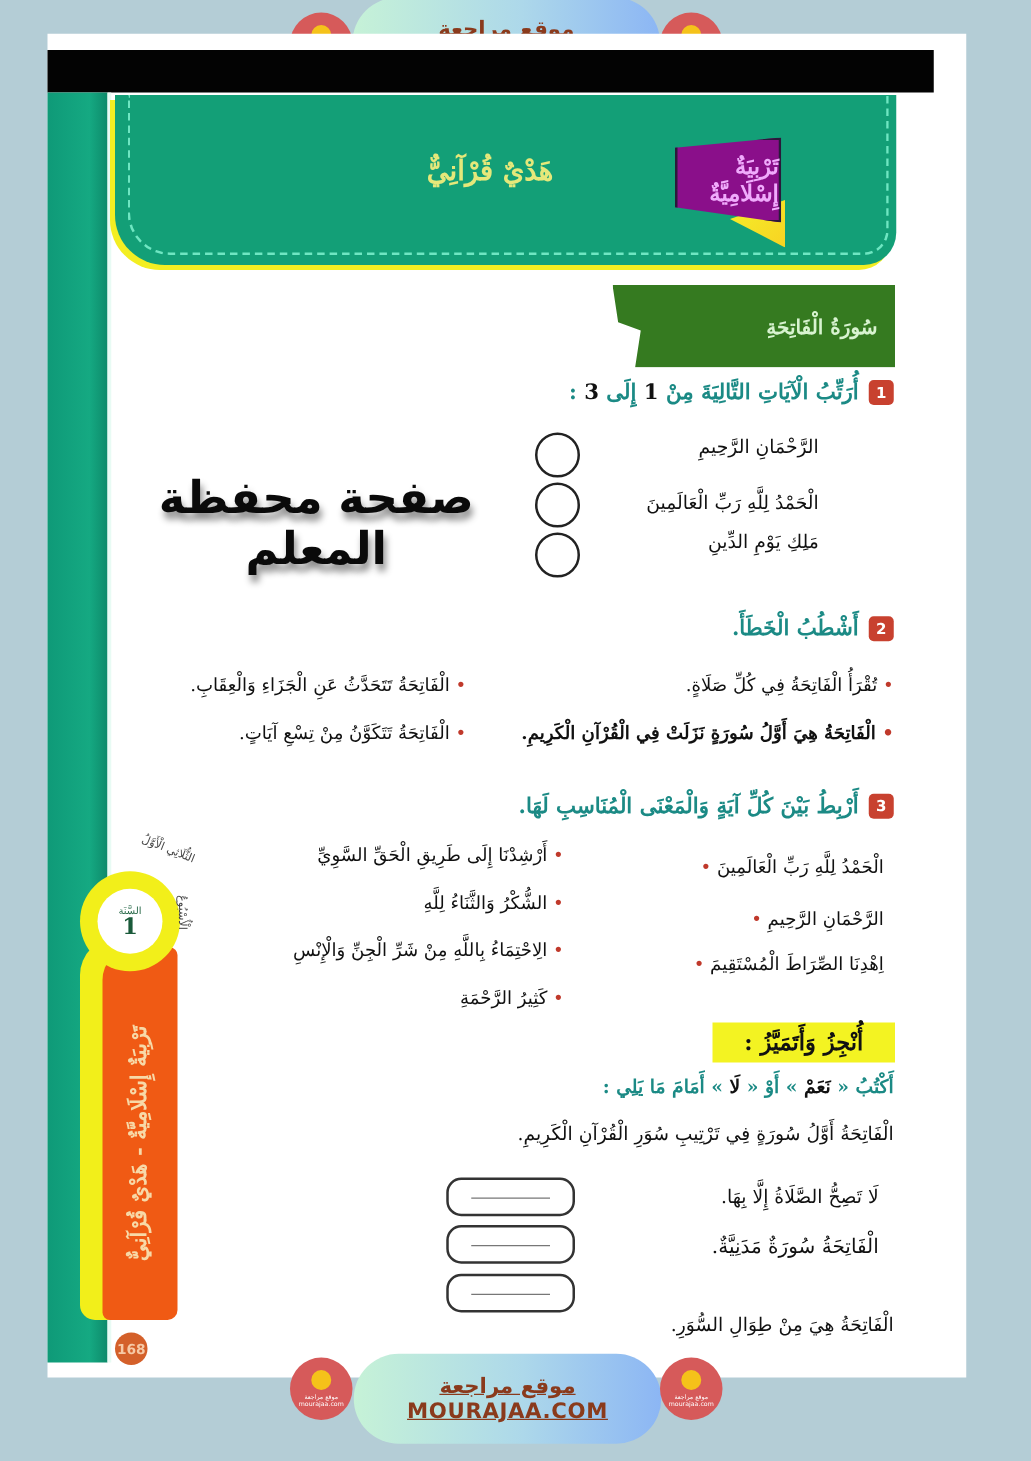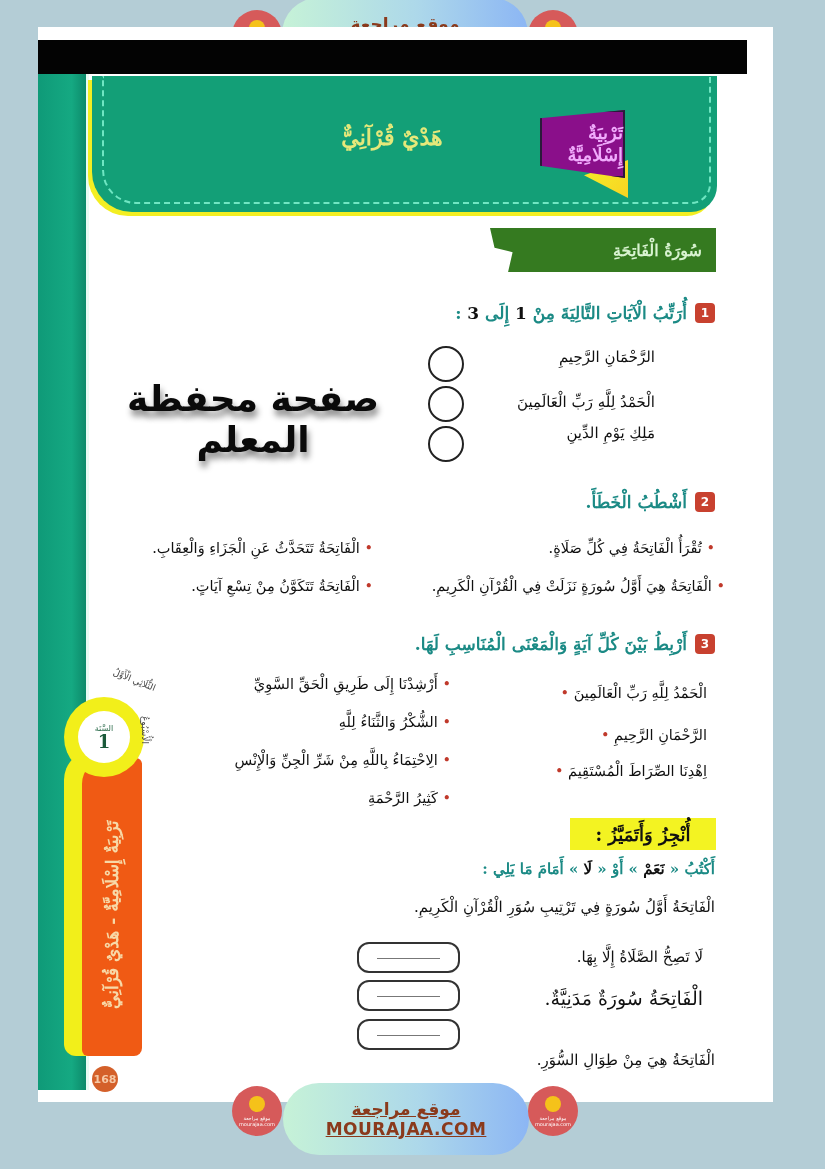--- a/index.html
+++ b/index.html
@@ -52,21 +52,21 @@
     font-size: 18px; font-weight: bold; color: #f0abfc; direction: rtl; font-family: Liberation Serif, serif;
   }
   .subject-tag-edge {
     position: absolute; left: 584px; top: 160px; width: 44px; height: 38px;
     background: linear-gradient(135deg, #f4ef2a, #f8d322);
     clip-path: polygon(0 40%, 100% 0, 100% 100%);
   }
 
   
   .surah-heading {
-    position: absolute; left: 490px; top: 228px; width: 226px; height: 44px;
+    position: absolute; left: 490px; top: 228px; width: 226px; height: 66px;
     background: #357a20;
     clip-path: polygon(0 0, 100% 0, 100% 100%, 8% 100%, 10% 55%, 2% 45%);
     display: flex; align-items: center; justify-content: flex-end; padding-right: 14px;
   }
   .surah-heading span {
     font-family: "DejaVu Serif", serif; font-size: 16px; font-weight: bold; color: #d8f3d0; direction: rtl;
   }
   .q-row { position: absolute; display: flex; align-items: center; gap: 8px; direction: rtl; }
   .q-num {
     width: 20px; height: 20px; border-radius: 4px; background: #c8412f;
@@ -211,21 +211,21 @@
 <div class="circle" style="left:428px;top:426px;"></div>
 
 <div class="watermark">صفحة محفظة المعلم</div>
 
 <div class="q-row" style="right:110px;top:492px;">
   <div class="q-num">2</div>
   <div class="q-text">أَشْطُبُ الْخَطَأَ.</div>
 </div>
 <div class="stmt dot" style="right:110px;top:540px;">تُقْرَأُ الْفَاتِحَةُ فِي كُلِّ صَلَاةٍ.</div>
 <div class="stmt dot" style="right:452px;top:540px;">الْفَاتِحَةُ تَتَحَدَّثُ عَنِ الْجَزَاءِ وَالْعِقَابِ.</div>
-<div class="stmt dot" style="right:100px;top:578px;">الْفَاتِحَةُ هِيَ أَوَّلُ سُورَةٍ نَزَلَتْ فِي الْقُرْآنِ الْكَرِيمِ.</div>
+<div class="stmt dot" style="right:110px;top:578px;font-weight:bold;">الْفَاتِحَةُ هِيَ أَوَّلُ سُورَةٍ نَزَلَتْ فِي الْقُرْآنِ الْكَرِيمِ.</div>
 <div class="stmt dot" style="right:452px;top:578px;">الْفَاتِحَةُ تَتَكَوَّنُ مِنْ تِسْعِ آيَاتٍ.</div>
 
 <div class="q-row" style="right:110px;top:634px;">
   <div class="q-num">3</div>
   <div class="q-text">أَرْبِطُ بَيْنَ كُلِّ آيَةٍ وَالْمَعْنَى الْمُنَاسِبِ لَهَا.</div>
 </div>
 <div class="stmt dot-left" style="right:118px;top:685px;">الْحَمْدُ لِلَّهِ رَبِّ الْعَالَمِينَ</div>
 <div class="stmt dot-left" style="right:118px;top:727px;">الرَّحْمَانِ الرَّحِيمِ</div>
 <div class="stmt dot-left" style="right:118px;top:763px;">اِهْدِنَا الصِّرَاطَ الْمُسْتَقِيمَ</div>
 <div class="stmt dot" style="right:374px;top:676px;">أَرْشِدْنَا إِلَى طَرِيقِ الْحَقِّ السَّوِيِّ</div>
@@ -236,21 +236,21 @@
 <div class="enjaz">أُنْجِزُ وَأَتَمَيَّزُ :</div>
 <div class="write-inst">
   <span>أَكْتُبُ «</span>
   <b>نَعَمْ</b>
   <span>» أَوْ «</span>
   <b>لَا</b>
   <span>» أَمَامَ مَا يَلِي :</span>
 </div>
 <div class="stmt" style="right:110px;top:898px;font-size:15px;">الْفَاتِحَةُ أَوَّلُ سُورَةٍ فِي تَرْتِيبِ سُوَرِ الْقُرْآنِ الْكَرِيمِ.</div>
 <div class="stmt" style="right:122px;top:948px;font-size:15px;">لَا تَصِحُّ الصَّلَاةُ إِلَّا بِهَا.</div>
-<div class="stmt" style="right:122px;top:987px;font-size:19px;">الْفَاتِحَةُ سُورَةٌ مَدَنِيَّةٌ.</div>
+<div class="stmt" style="right:122px;top:987px;font-size:16px;">الْفَاتِحَةُ سُورَةٌ مَدَنِيَّةٌ.</div>
 <div class="stmt" style="right:110px;top:1027px;font-size:15px;margin-top:24px;">الْفَاتِحَةُ هِيَ مِنْ طِوَالِ السُّوَرِ.</div>
 <div class="answer-box" style="top:942px;"></div>
 <div class="answer-box" style="top:980px;"></div>
 <div class="answer-box" style="top:1019px;"></div>
 
 <div class="side-yellow"></div>
 <div class="side-orange"></div>
 <div class="side-orange-text">تَرْبِيَةٌ إِسْلَامِيَّةٌ - هَدْيٌ قُرْآنِيٌّ</div>
 <div class="side-ring"></div>
 <div class="side-ring-inner">

